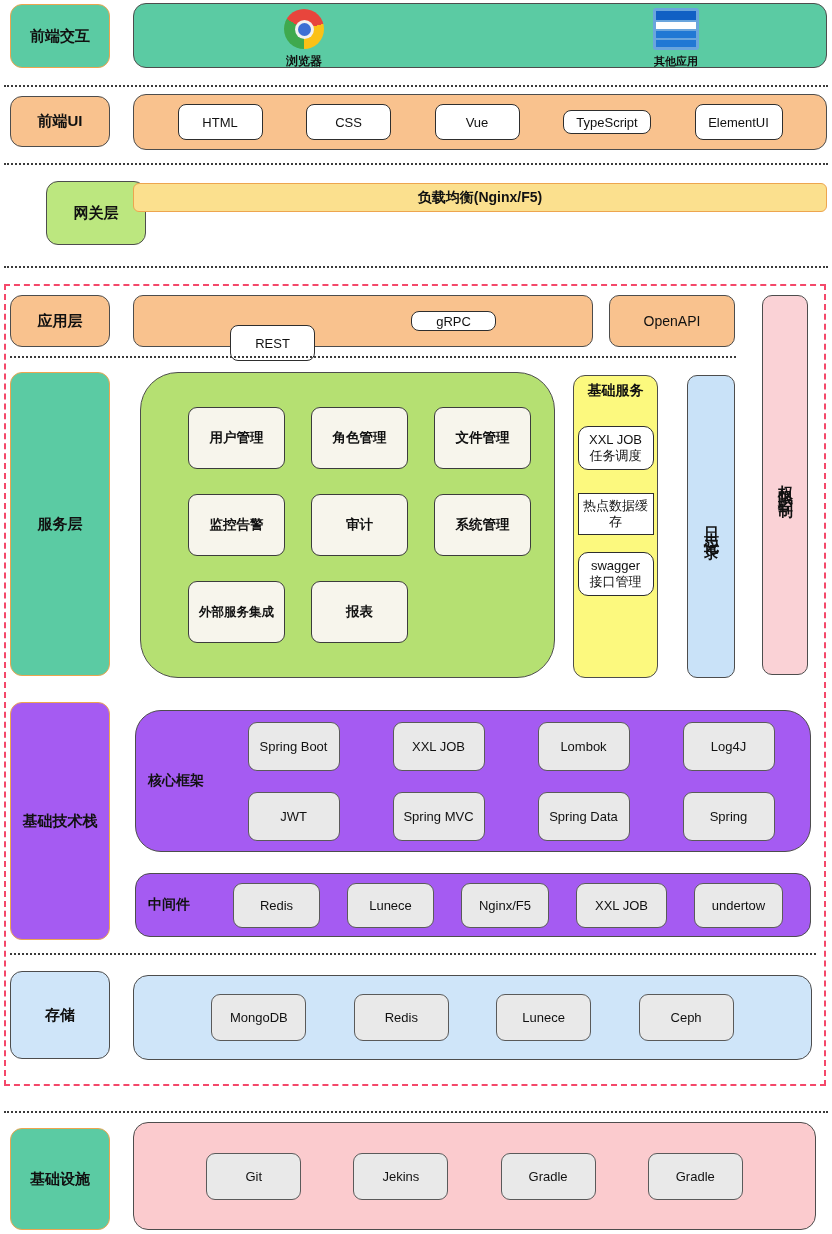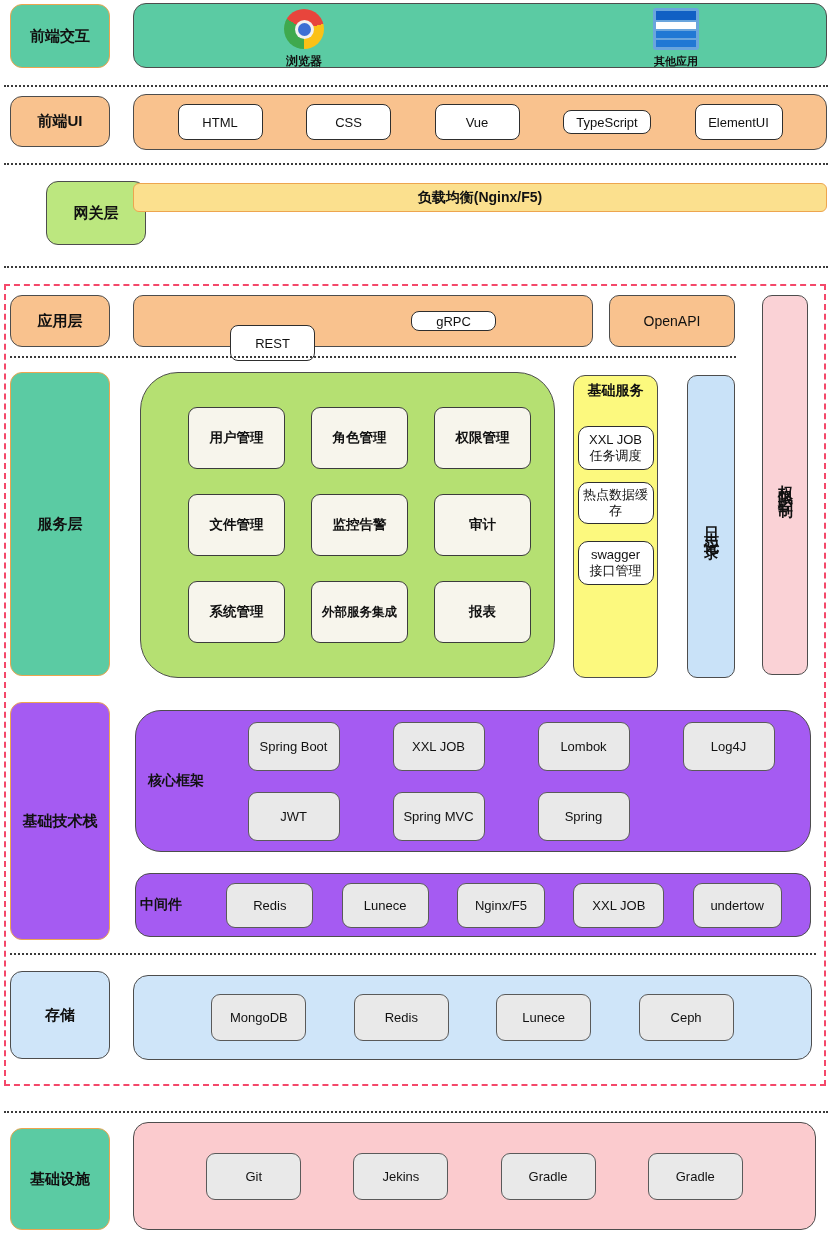--- a/index.html
+++ b/index.html
@@ -103,59 +103,59 @@
 
   <div class="sep" style="top:356px;left:10px;width:726px;"></div>
 
   <div class="lbl teal orange-border" style="top:372px;height:304px;">服务层</div>
 
   <div class="abs" style="left:140px;top:372px;width:415px;height:306px;background:var(--green-box,#b5e072);
         border:1.6px solid #4d4d4d;border-radius:38px;"></div>
   <div class="grid9" style="left:140px;top:372px;width:415px;height:306px;padding-left:24px;">
     <div class="cell-cream">用户管理</div>
     <div class="cell-cream">角色管理</div>
-    <div class="cell-cream">权限管理</div>
     <div class="cell-cream">文件管理</div>
     <div class="cell-cream">监控告警</div>
     <div class="cell-cream">审计</div>
     <div class="cell-cream">系统管理</div>
     <div class="cell-cream" style="font-size:12.5px;">外部服务集成</div>
     <div class="cell-cream">报表</div>
   </div>
 
   <div class="abs" style="left:573px;top:375px;width:85px;height:303px;background:var(--yellow-col,#fcf97e);
         border:1.5px solid #4d4d4d;border-radius:12px;display:flex;flex-direction:column;align-items:center;">
     <div style="font-size:14px;font-weight:700;margin-top:6px;">基础服务</div>
     <div class="cell-white pre" style="width:76px;height:44px;margin-top:26px;border-radius:10px;">XXL JOB
 任务调度</div>
-    <div class="cell-white pre" style="width:76px;height:42px;margin-top:12px;border-radius:10px;">热点数据缓存</div>
+    <div class="cell-white pre" style="width:76px;height:42px;margin-top:23px;border-radius:0;">热点数据缓存</div>
     <div class="cell-white pre" style="width:76px;height:44px;margin-top:17px;border-radius:10px;">swagger
 接口管理</div>
   </div>
 
   <div class="vcol" style="left:687px;top:375px;width:48px;height:303px;background:var(--blue-col,#c9e2f8);">
     <span class="vtext">日志记录</span>
   </div>
 
   <div class="lbl purple orange-border" style="top:702px;height:238px;">基础技术栈</div>
 
   <div class="band purple" style="left:135px;top:710px;width:676px;height:142px;border-radius:26px;padding-left:12px;">
     <div class="inbox-label" style="width:64px;">核心框架</div>
     <div class="grid8">
       <div class="cell-grey">Spring Boot</div>
       <div class="cell-grey">XXL JOB</div>
       <div class="cell-grey">Lombok</div>
       <div class="cell-grey">Log4J</div>
       <div class="cell-grey">JWT</div>
       <div class="cell-grey">Spring MVC</div>
+      <div class="cell-grey">Spring Data</div>
       <div class="cell-grey">Spring</div>
     </div>
   </div>
 
-  <div class="band purple" style="left:135px;top:873px;width:676px;height:64px;border-radius:15px;padding-left:4px;">
+  <div class="band purple" style="left:135px;top:873px;width:676px;height:64px;border-radius:15px;padding-left:12px;">
     <div class="inbox-label" style="width:58px;">中间件</div>
     <div style="flex:1;display:flex;justify-content:space-evenly;align-items:center;">
       <div class="cell-grey" style="width:87px;height:45px;">Redis</div>
       <div class="cell-grey" style="width:87px;height:45px;">Lunece</div>
       <div class="cell-grey" style="width:88px;height:45px;">Nginx/F5</div>
       <div class="cell-grey" style="width:91px;height:45px;">XXL JOB</div>
       <div class="cell-grey" style="width:89px;height:45px;">undertow</div>
     </div>
   </div>
 

